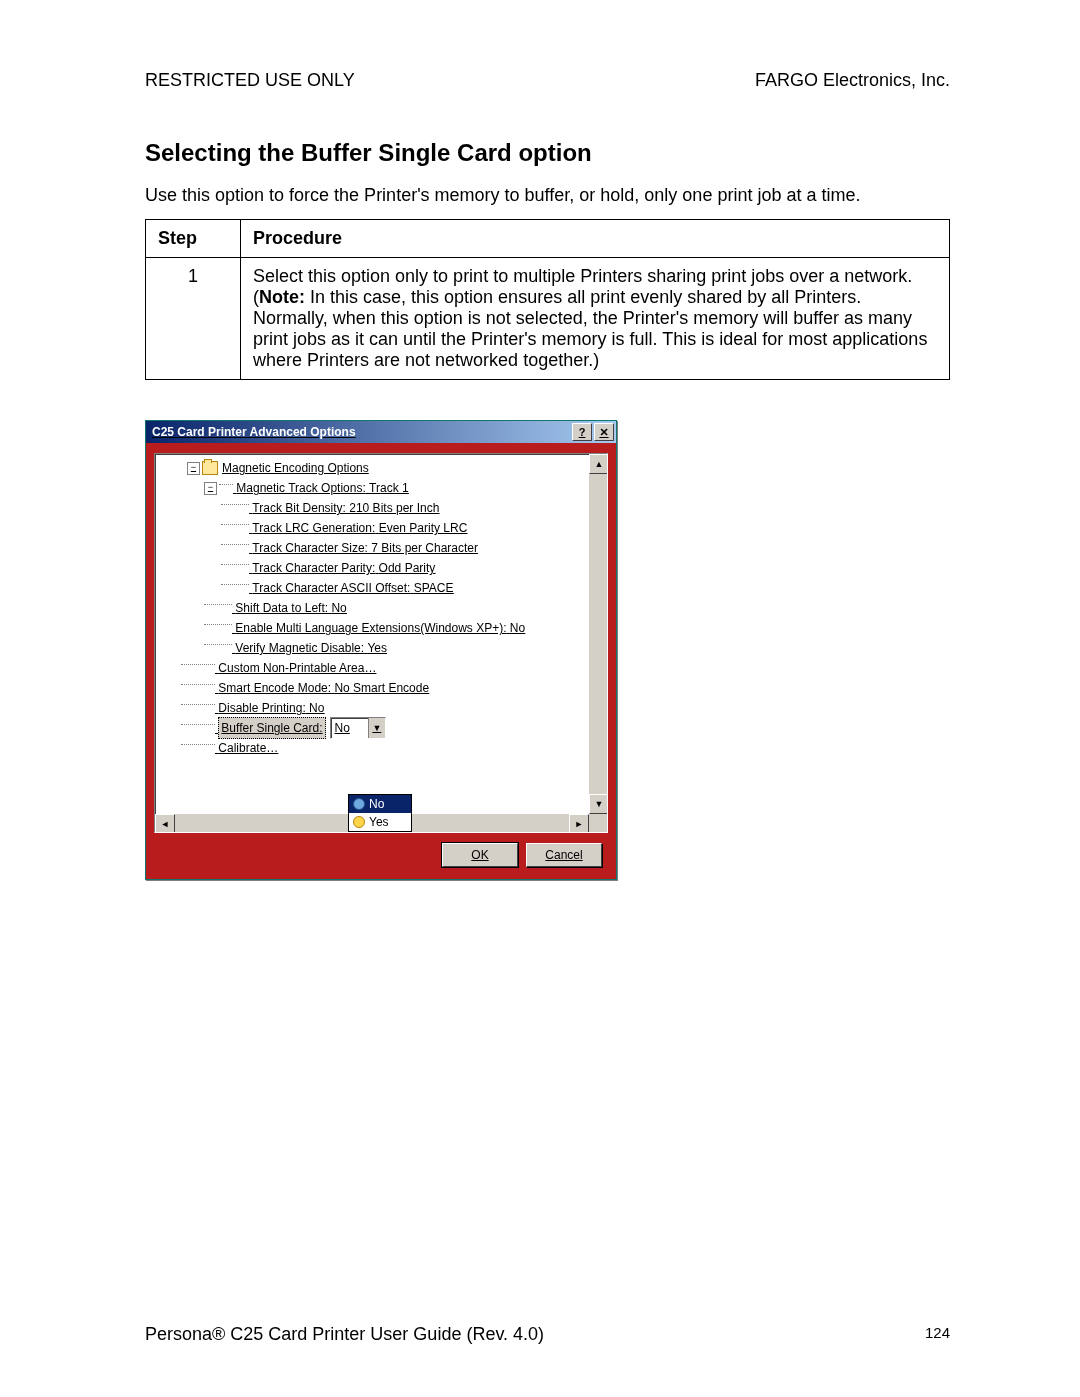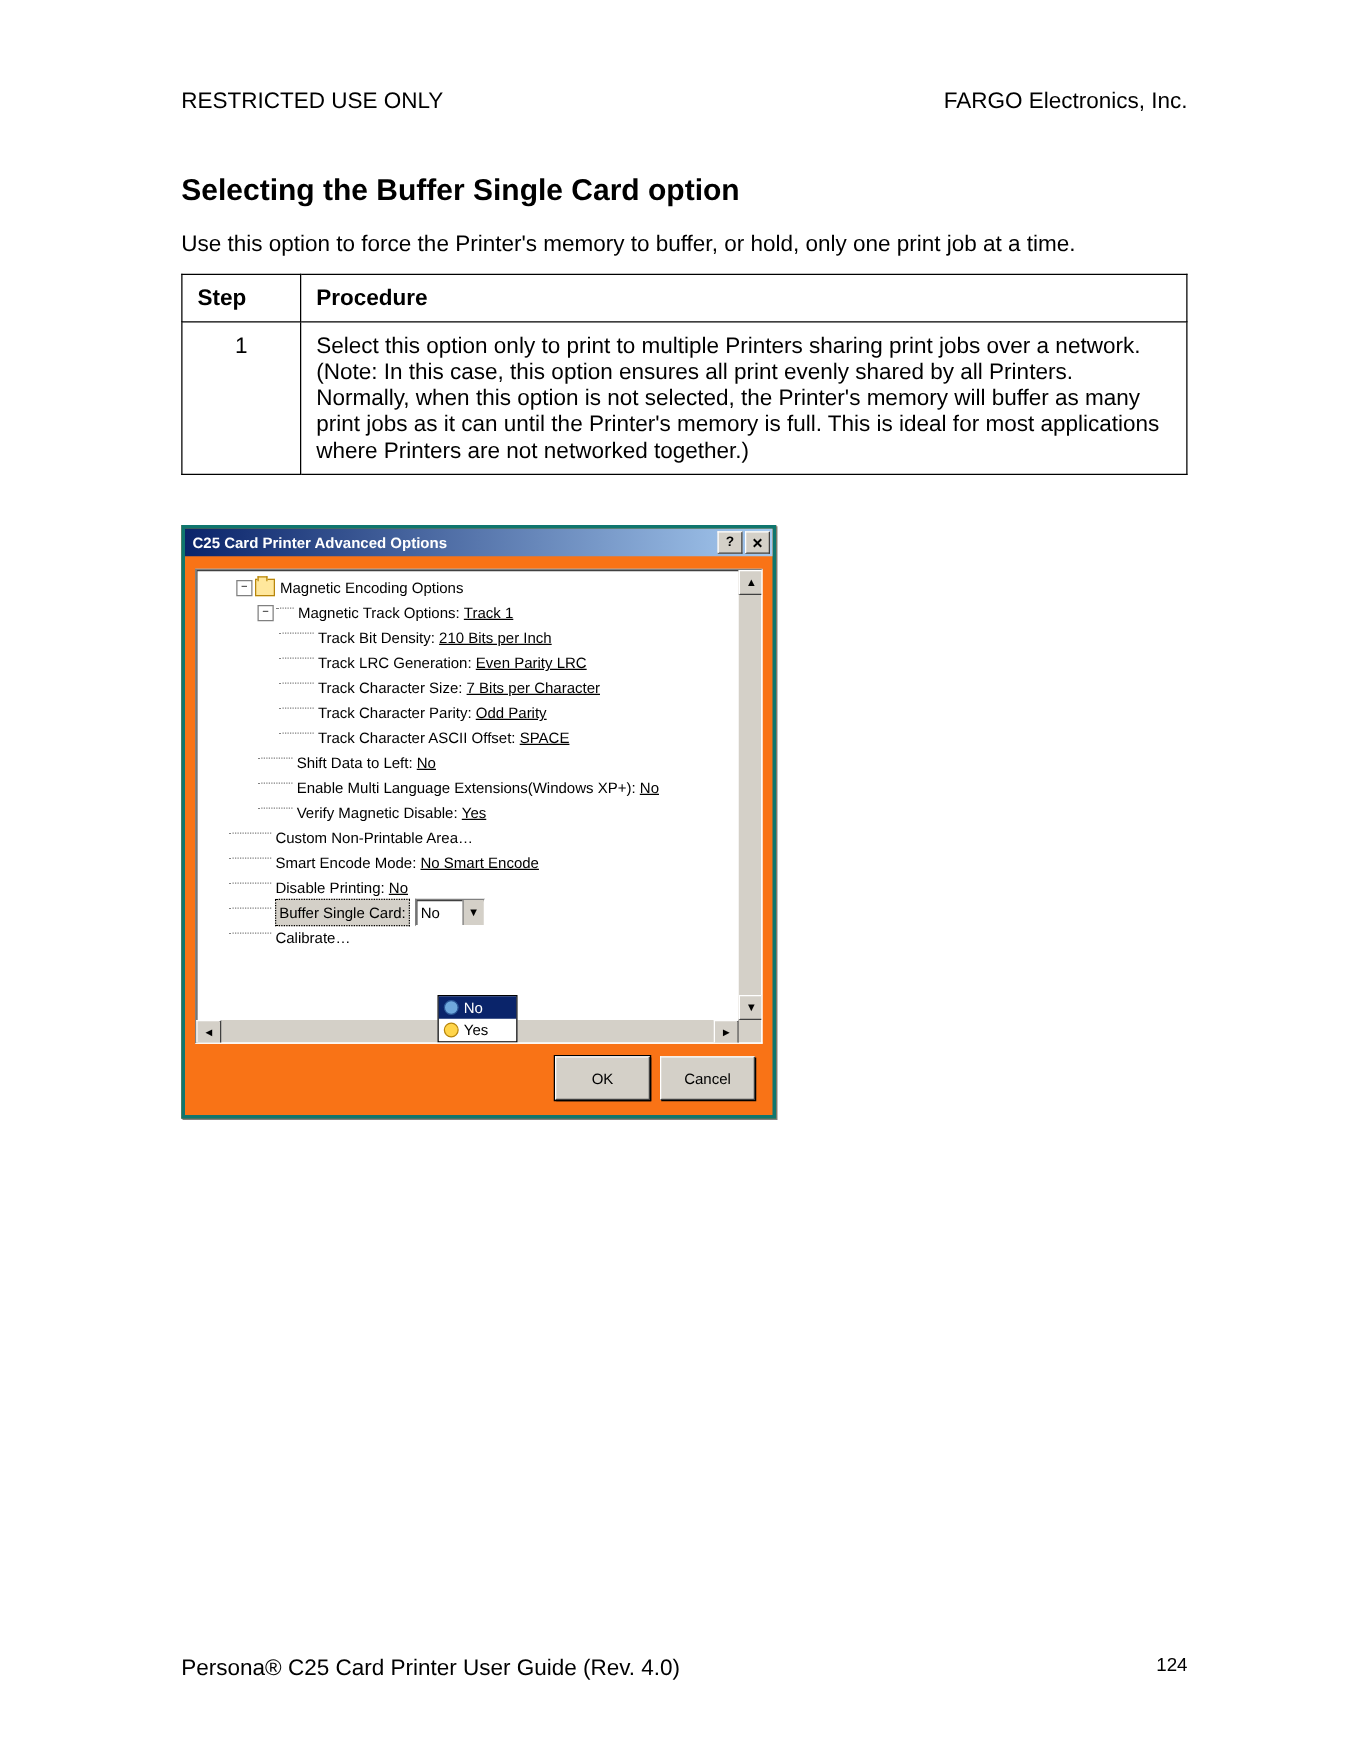--- a/index.html
+++ b/index.html
@@ -4,23 +4,23 @@
 <style>
 html,body{margin:0;padding:0;background:#fff;font-family:Arial,Helvetica,sans-serif;}
 .page{width:1080px;height:1397px;position:relative;box-sizing:border-box;padding:70px 130px 0 145px;color:#000;}
 .hdr{display:flex;justify-content:space-between;font-size:18px;margin-bottom:48px;}
 .title{font-size:24px;font-weight:bold;margin-bottom:16px;}
 .intro{font-size:18px;line-height:1.35;margin-bottom:12px;}
 table.proc{border-collapse:collapse;width:100%;}
 table.proc th,table.proc td{border:1px solid #000;padding:8px 12px;font-size:18px;text-align:left;vertical-align:top;}
 table.proc th{font-weight:bold;}
 table.proc td.step{text-align:center;width:70px;}
-.proc-note{font-weight:normal;margin-top:22px;}
+.proc-note{font-weight:bold;margin-top:22px;}
 .dlg-wrap{margin-top:40px;display:inline-block;}
-.dlg{width:470px;background:#f97316;border:3px solid #0f766e;box-shadow:1px 1px 0 #808080;font-family:Tahoma,Arial,sans-serif;font-size:12px;color:#000;}
+.dlg{width:470px;background:#b91c1c;border:1px solid #0f766e;box-shadow:1px 1px 0 #808080;font-family:Tahoma,Arial,sans-serif;font-size:12px;color:#000;text-decoration:underline;}
 .titlebar{height:22px;background:linear-gradient(to right,#0a246a,#a6caf0);display:flex;align-items:center;padding:0 2px;color:#fff;font-weight:bold;font-size:12px;}
 .titlebar .ttl{flex:1;padding-left:4px;}
 .tb-btn{width:18px;height:16px;background:#d4d0c8;border:1px solid #fff;border-right-color:#404040;border-bottom-color:#404040;margin-left:2px;display:flex;align-items:center;justify-content:center;color:#000;font-size:11px;font-weight:bold;cursor:pointer;}
 .body{padding:10px 8px 2px 8px;}
 .tree-box{background:#fff;border:1px solid #808080;border-right-color:#fff;border-bottom-color:#fff;box-shadow:inset 1px 1px 0 #404040;position:relative;height:378px;overflow:hidden;}
 .tree{padding:4px 0 4px 4px;font-size:12px;line-height:20px;}
 .tree-line{display:flex;align-items:center;height:20px;white-space:nowrap;}
 .dots{display:inline-block;border-bottom:1px dotted #808080;height:0;position:relative;top:-4px;}
 .expander{display:inline-block;width:11px;height:11px;border:1px solid #808080;background:#fff;font-size:9px;line-height:9px;text-align:center;margin-right:2px;cursor:pointer;}
 .folder-icon{display:inline-block;width:14px;height:12px;background:#ffe79c;border:1px solid #b8860b;margin-right:4px;position:relative;}
@@ -35,21 +35,21 @@
 .dropdown .opt.selected{background:#0a246a;color:#fff;}
 .bulb{display:inline-block;width:10px;height:10px;border-radius:50%;}
 .bulb.off{background:#6fa8dc;border:1px solid #2b5797;}
 .bulb.on{background:#ffd54a;border:1px solid #b8860b;}
 .vsb{position:absolute;right:0;top:0;bottom:18px;width:18px;background:#d4d0c8;display:flex;flex-direction:column;}
 .hsb{position:absolute;left:0;right:18px;bottom:0;height:18px;background:#d4d0c8;display:flex;}
 .sb-btn{width:18px;height:18px;background:#d4d0c8;border:1px solid #fff;border-right-color:#404040;border-bottom-color:#404040;font-size:9px;display:flex;align-items:center;justify-content:center;cursor:pointer;}
 .sb-track{flex:1;}
 .corner{position:absolute;right:0;bottom:0;width:18px;height:18px;background:#d4d0c8;}
 .btn-row{display:flex;justify-content:flex-end;gap:8px;padding:10px 6px 10px 0;}
-.win-btn{width:76px;height:35px;background:#d4d0c8;border:1px solid #fff;border-right-color:#404040;border-bottom-color:#404040;box-shadow:1px 1px 0 #000;font-size:12px;cursor:pointer;}
+.win-btn{width:76px;height:24px;background:#d4d0c8;border:1px solid #fff;border-right-color:#404040;border-bottom-color:#404040;box-shadow:1px 1px 0 #000;font-size:12px;cursor:pointer;}
 .win-btn.def{box-shadow:0 0 0 1px #000,1px 1px 0 #000;}
 .footer{position:absolute;left:145px;right:130px;bottom:52px;display:flex;justify-content:space-between;font-size:18px;}
 .pnum{font-size:15px;}
 </style>
 </head>
 <body>
 
 <div class="page">
 
   <div class="hdr">

